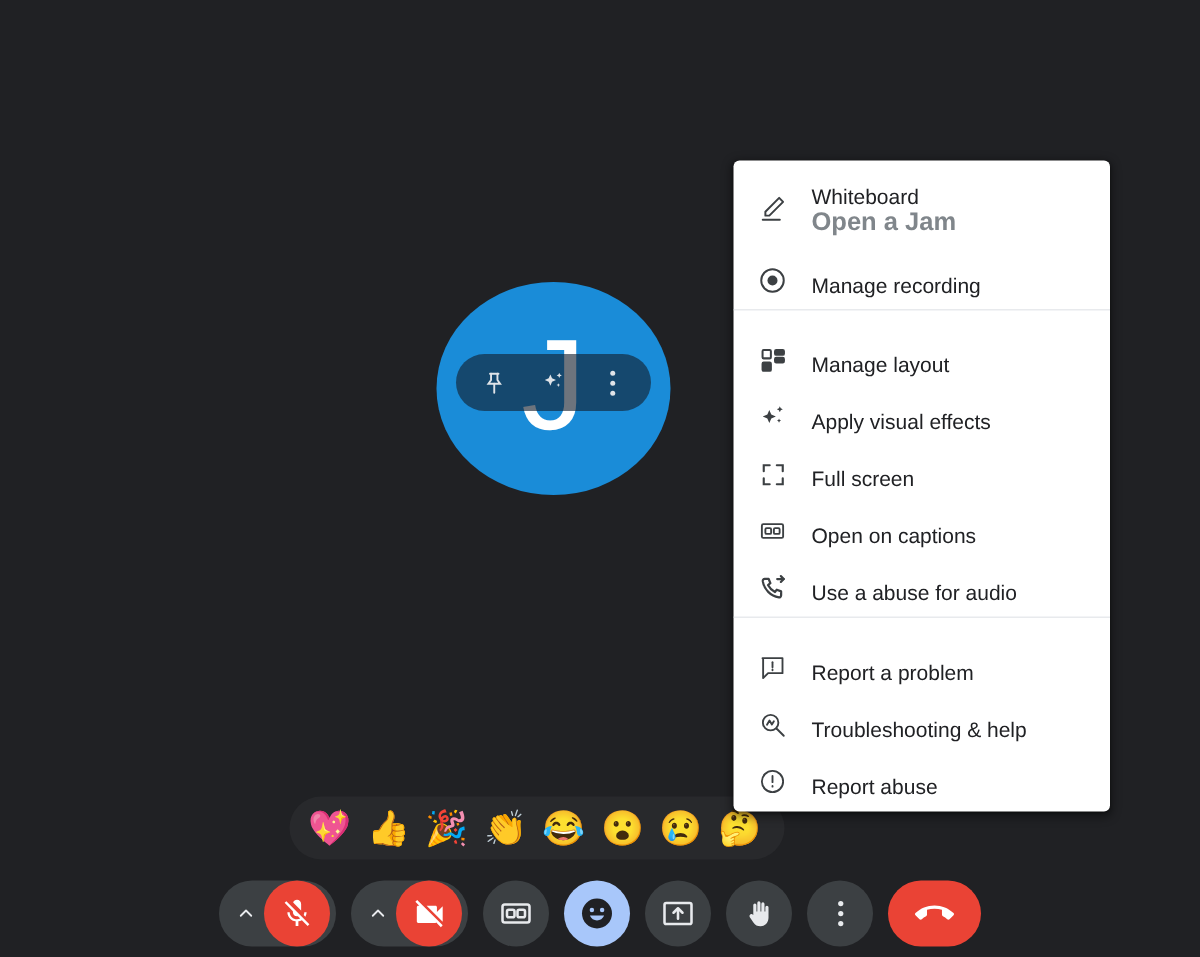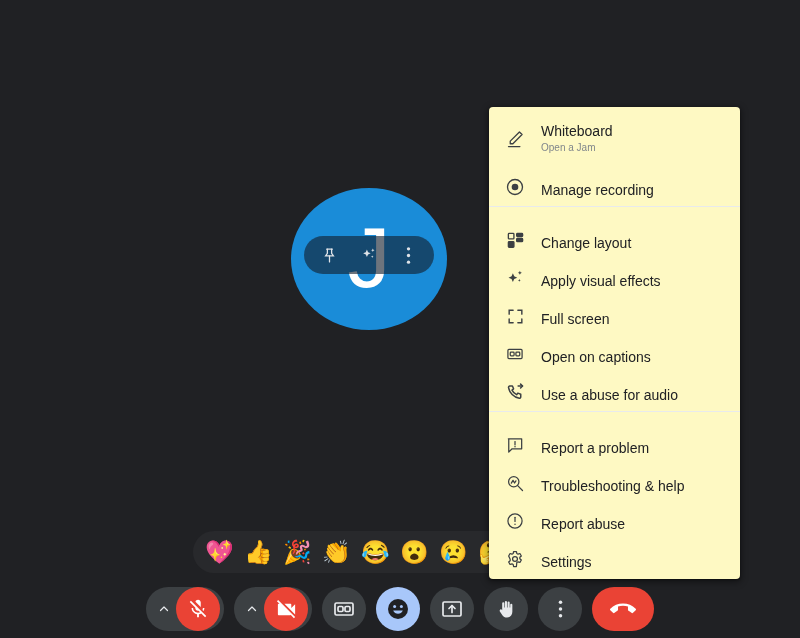--- a/index.html
+++ b/index.html
@@ -114,21 +114,21 @@
     background: #ea4335;
     display: flex; align-items: center; justify-content: center;
     flex: 0 0 auto;
   }
 
   
   #more-menu {
     position: absolute;
     left: 489px; top: 107px;
     width: 251px;
-    background: #fef9c3;
+    background: #ffffff;
     border-radius: 4px;
     box-shadow: 0 2px 6px 2px rgba(0,0,0,0.35), 0 1px 2px rgba(0,0,0,0.4);
     padding: 8px 0 8px 0;
     overflow: hidden;
   }
   .menu-item {
     display: flex;
     align-items: flex-end;
     height: 38px;
     padding: 0 16px 0 14px;
@@ -142,24 +142,25 @@
     color: #3c4043;
   }
   .menu-text { display: flex; flex-direction: column; justify-content: center; }
   .menu-label {
     font-size: 14px;
     color: #202124;
     line-height: 18px;
     white-space: nowrap;
   }
   .menu-sub {
-    font-size: 10px;
+    font-size: 17px;
     color: #80868b;
     line-height: 15px;
     white-space: nowrap;
+    font-weight: bold;
   }
   .menu-divider {
     height: 1px;
     background: #e8eaed;
     margin: 7px 0;
   }
 </style>
 </head>
 <body>
 
@@ -315,21 +316,21 @@
     <div class="menu-item">
       <span class="menu-icon">
         <svg width="19" height="19" viewBox="0 0 24 24" fill="none" stroke="#3c4043" stroke-width="1.7">
           <rect x="3" y="3" width="7" height="7" rx="1"></rect>
           <rect x="13.5" y="3" width="7.5" height="4" rx="1" fill="#3c4043"></rect>
           <rect x="13.5" y="9.5" width="7.5" height="4" rx="1" fill="#3c4043"></rect>
           <rect x="3" y="13.5" width="7" height="7" rx="1" fill="#3c4043"></rect>
         </svg>
       </span>
       <span class="menu-text">
-        <span class="menu-label">Change layout</span>
+        <span class="menu-label">Manage layout</span>
       </span>
     </div>
 
     <div class="menu-item">
       <span class="menu-icon">
         <svg width="21" height="21" viewBox="0 0 24 24" fill="#3c4043">
           <path d="M9 6l1.5 3.5L14 11l-3.5 1.5L9 16l-1.5-3.5L4 11l3.5-1.5z"></path>
           <path d="M17 3.2l.7 1.6 1.6.7-1.6.7-.7 1.6-.7-1.6-1.6-.7 1.6-.7z"></path>
           <path d="M16.4 12.6l.5 1.1 1.1.5-1.1.5-.5 1.1-.5-1.1-1.1-.5 1.1-.5z"></path>
         </svg>
@@ -413,26 +414,15 @@
           <circle cx="12" cy="12" r="8.5"></circle>
           <path d="M12 7.5v5"></path>
             <path d="M12 15.6v.5"></path>
         </svg>
       </span>
       <span class="menu-text">
         <span class="menu-label">Report abuse</span>
       </span>
     </div>
 
-    <div class="menu-item">
-      <span class="menu-icon">
-        <svg width="20" height="20" viewBox="0 0 24 24" fill="none" stroke="#3c4043" stroke-width="1.5" stroke-linejoin="round">
-          <path d="M10.3 3h3.4l.45 2.35 1.5.87 2.25-.8 1.7 2.95-1.8 1.55v1.73l1.8 1.55-1.7 2.95-2.25-.8-1.5.87L13.7 21h-3.4l-.45-2.35-1.5-.87-2.25.8-1.7-2.95 1.8-1.55v-1.73L4.4 8.37l1.7-2.95 2.25.8 1.5-.87z"></path>
-          <circle cx="12" cy="12" r="2.9"></circle>
-        </svg>
-      </span>
-      <span class="menu-text">
-        <span class="menu-label">Settings</span>
-      </span>
-    </div>
   </div>
 
 </div>
 
 </body></html>

